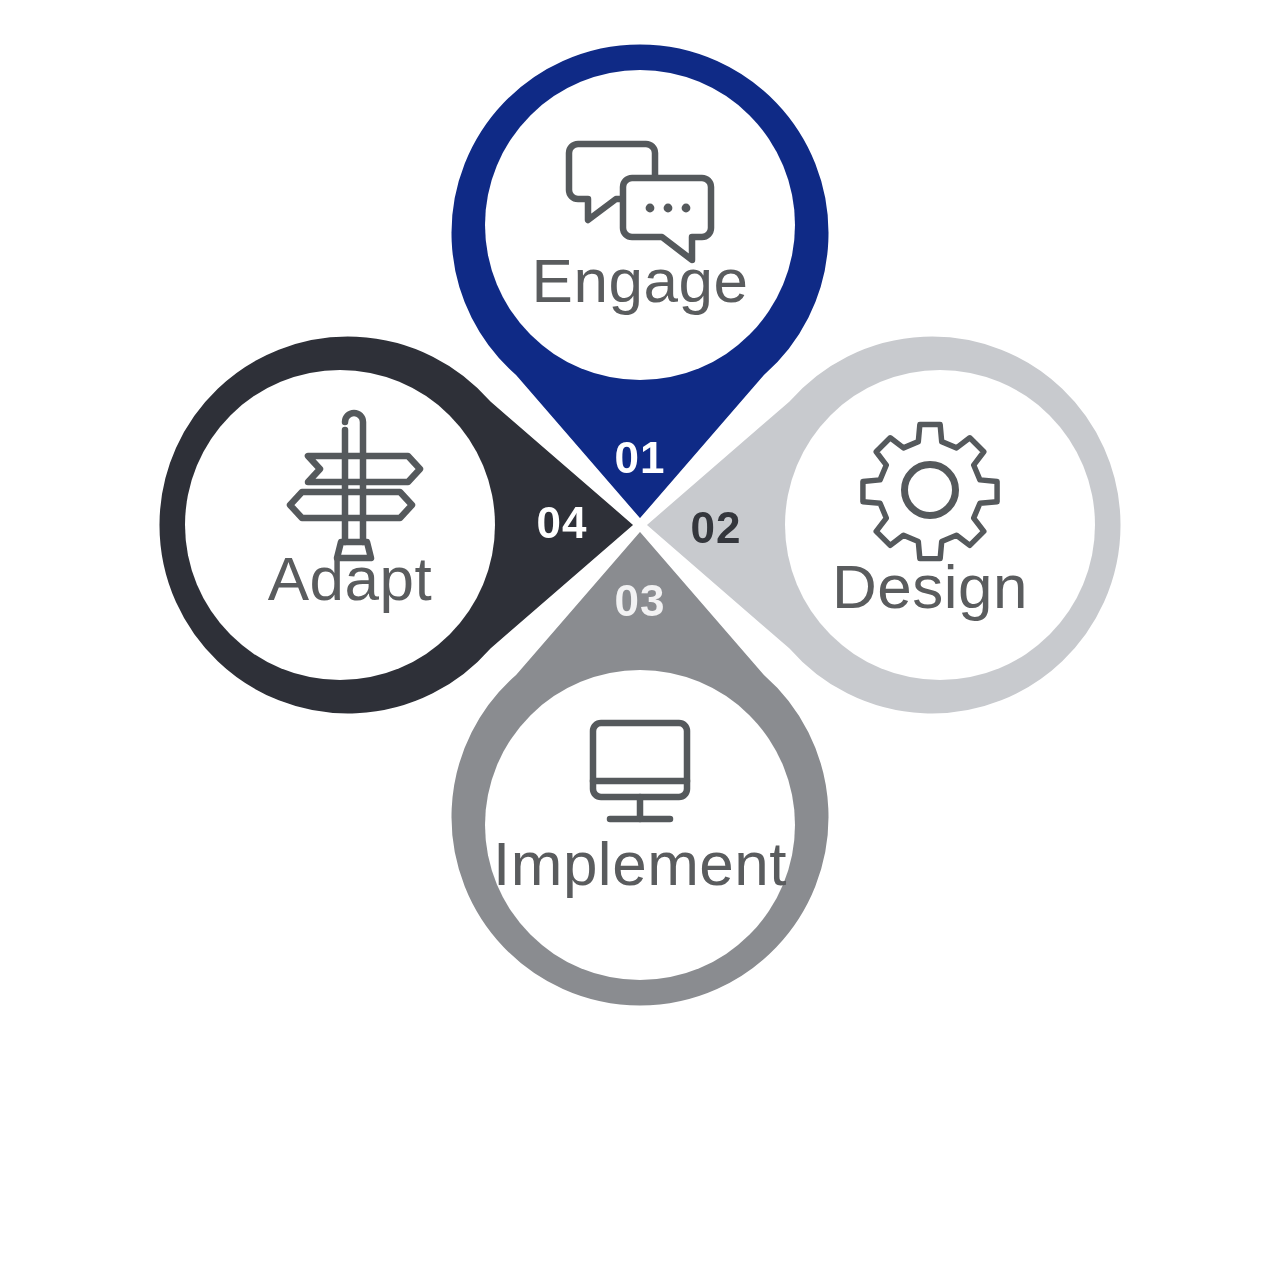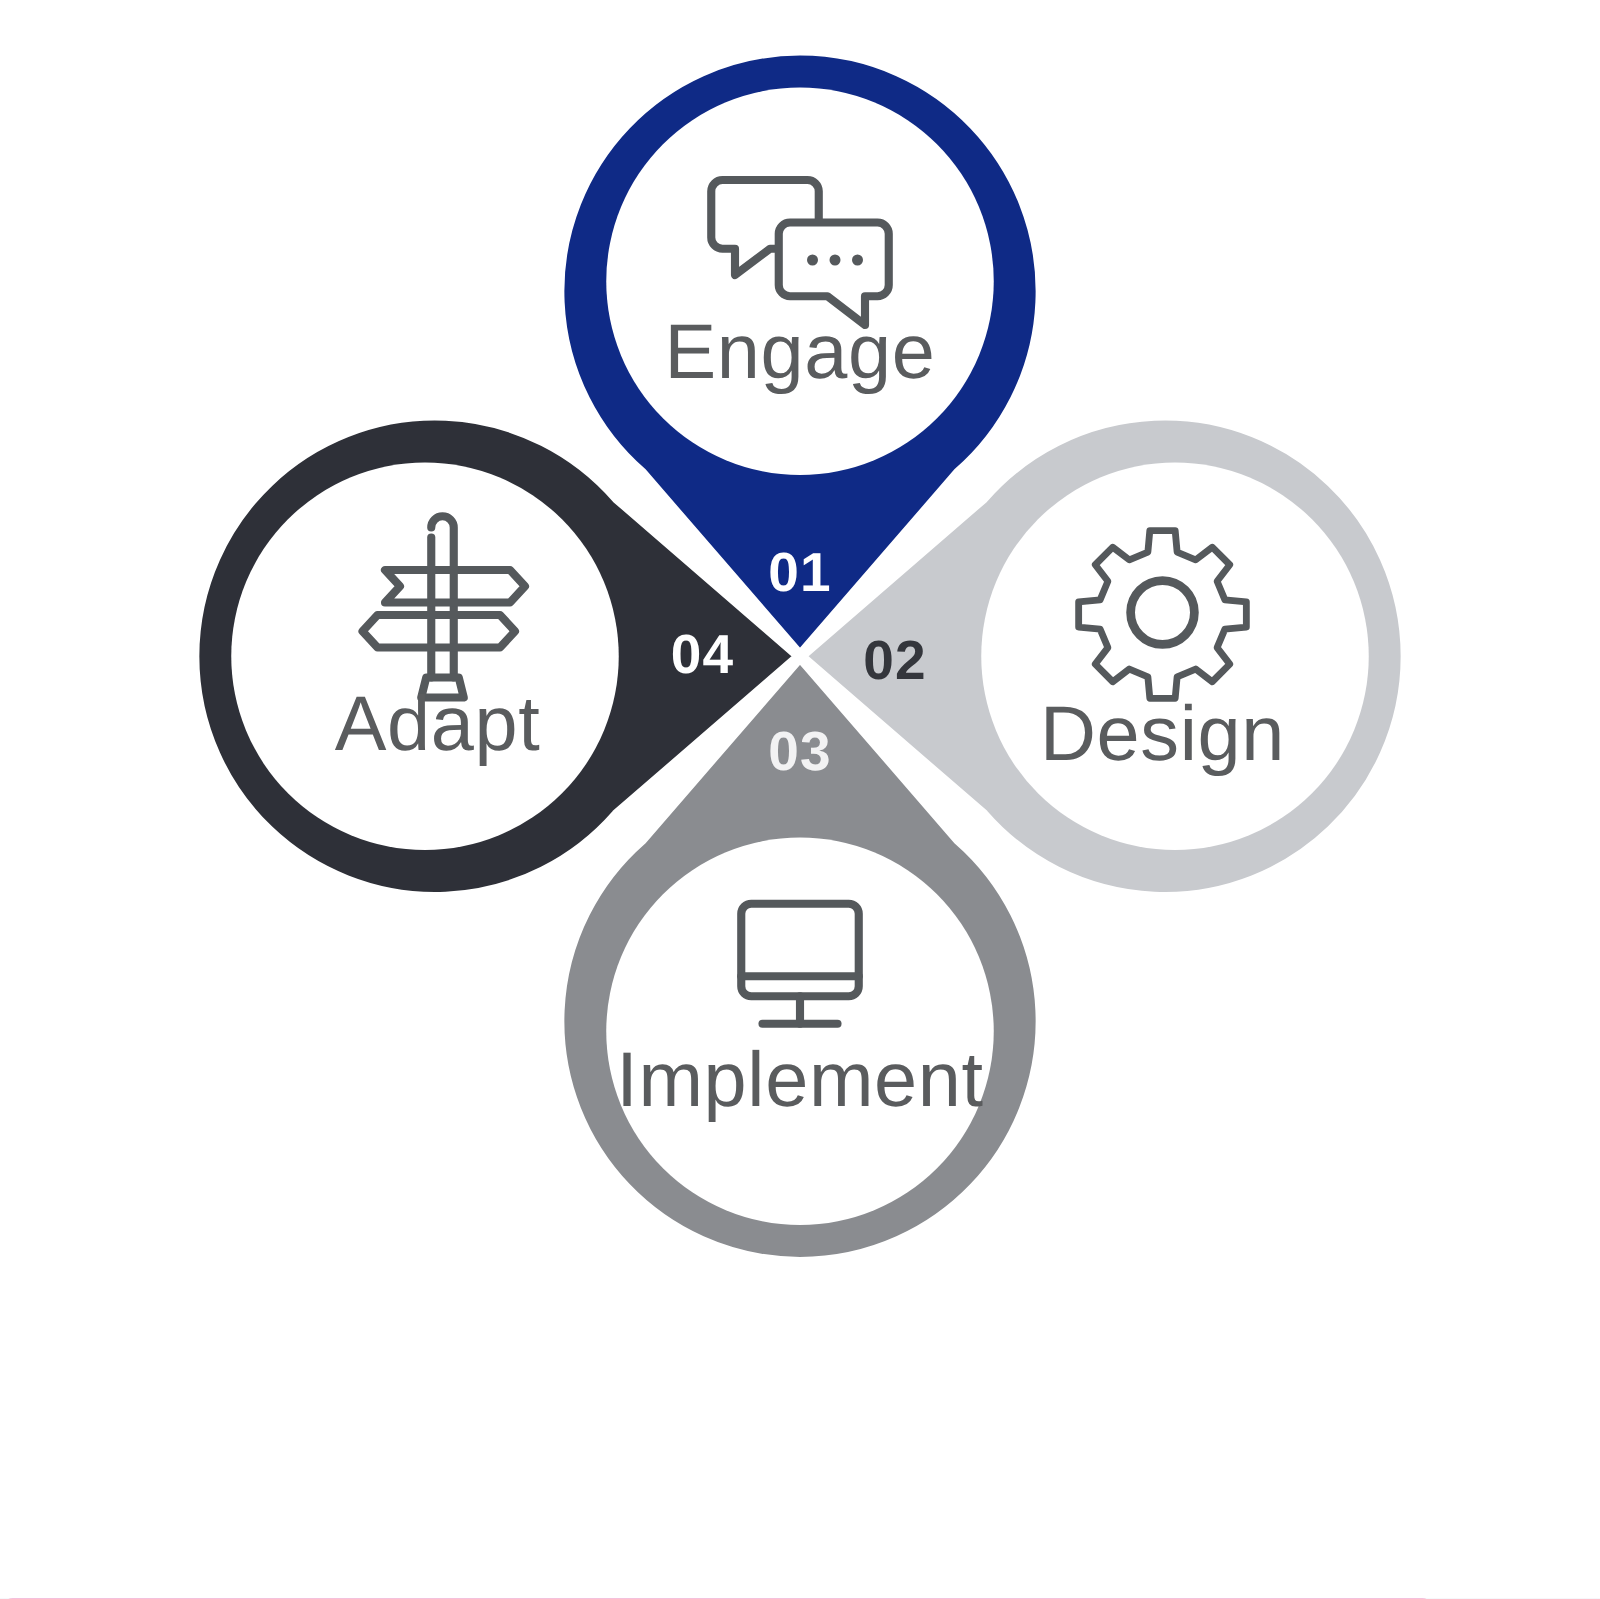--- a/index.html
+++ b/index.html
@@ -10,21 +10,21 @@
   body {
     width: 1280px;
     height: 1279px;
     overflow: hidden;
     font-family: "Liberation Sans", sans-serif;
   }
   #diagram-root {
     position: relative;
     width: 1148px;
     height: 1279px;
-    background: #ec4899;
+    background: #14b8a6;
     border-radius: 10px;
   }
   svg#pinwheel {
     display: block;
     width: 1280px;
     height: 1279px;
   }
   .label-text {
     font-family: "Liberation Sans", sans-serif;
     font-weight: 400;

